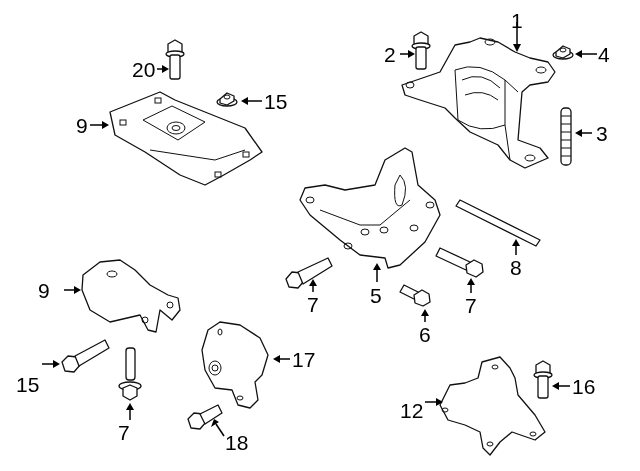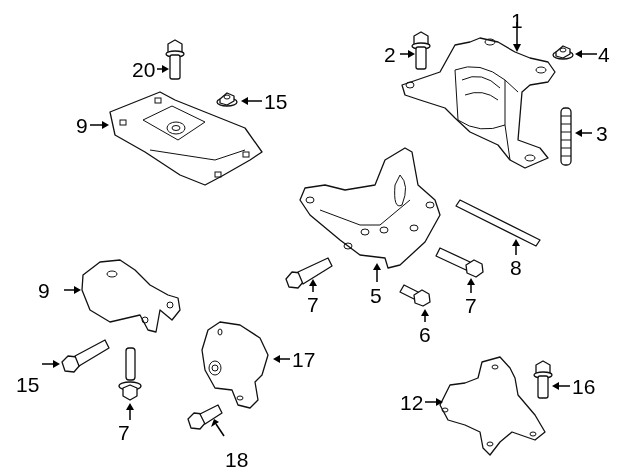--- a/index.html
+++ b/index.html
@@ -196,20 +196,20 @@
 <span class="lbl" style="left:596px;top:123px">3</span>
 <span class="lbl" style="left:598px;top:44px">4</span>
 <span class="lbl" style="left:370px;top:285px">5</span>
 <span class="lbl" style="left:419px;top:324px">6</span>
 <span class="lbl" style="left:307px;top:294px">7</span>
 <span class="lbl" style="left:465px;top:295px">7</span>
 <span class="lbl" style="left:510px;top:257px">8</span>
 <span class="lbl" style="left:76px;top:115px">9</span>
 <span class="lbl" style="left:132px;top:59px">20</span>
 <span class="lbl" style="left:264px;top:91px">15</span>
-<span class="lbl" style="left:400px;top:392px">12</span>
+<span class="lbl" style="left:400px;top:400px">12</span>
 <span class="lbl" style="left:572px;top:376px">16</span>
 <span class="lbl" style="left:38px;top:280px">9</span>
 <span class="lbl" style="left:16px;top:374px">15</span>
 <span class="lbl" style="left:118px;top:422px">7</span>
 <span class="lbl" style="left:292px;top:349px">17</span>
-<span class="lbl" style="left:225px;top:449px">18</span>
+<span class="lbl" style="left:225px;top:432px">18</span>
 </div>
 
 </body></html>

